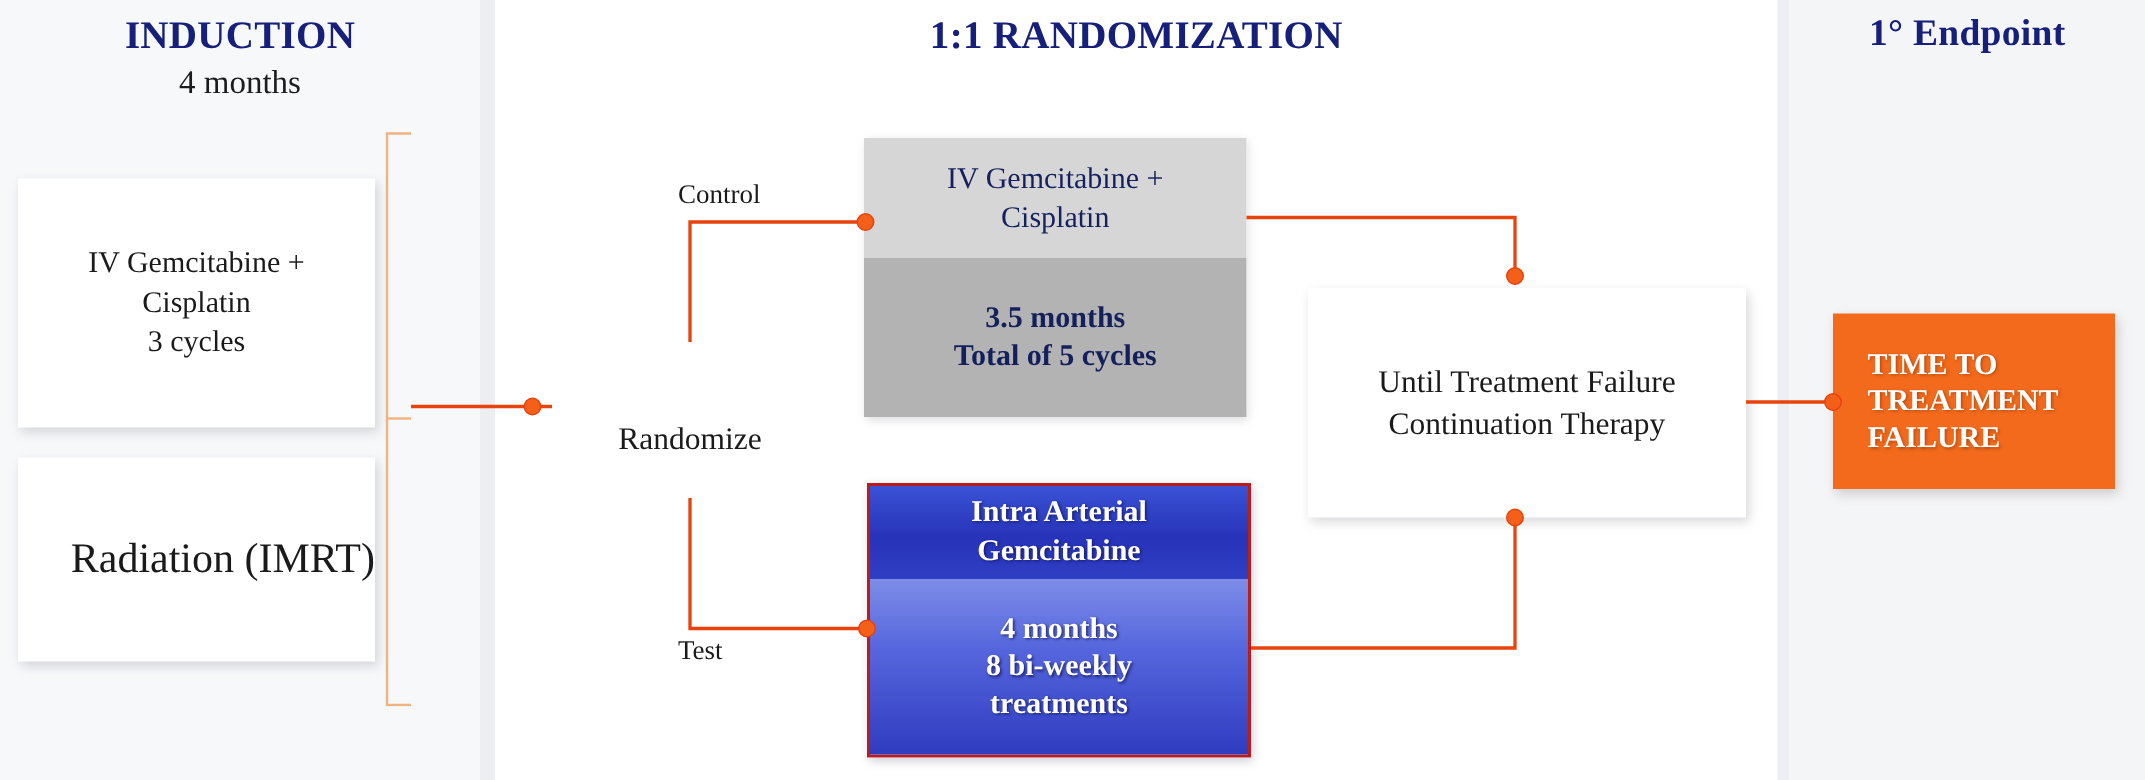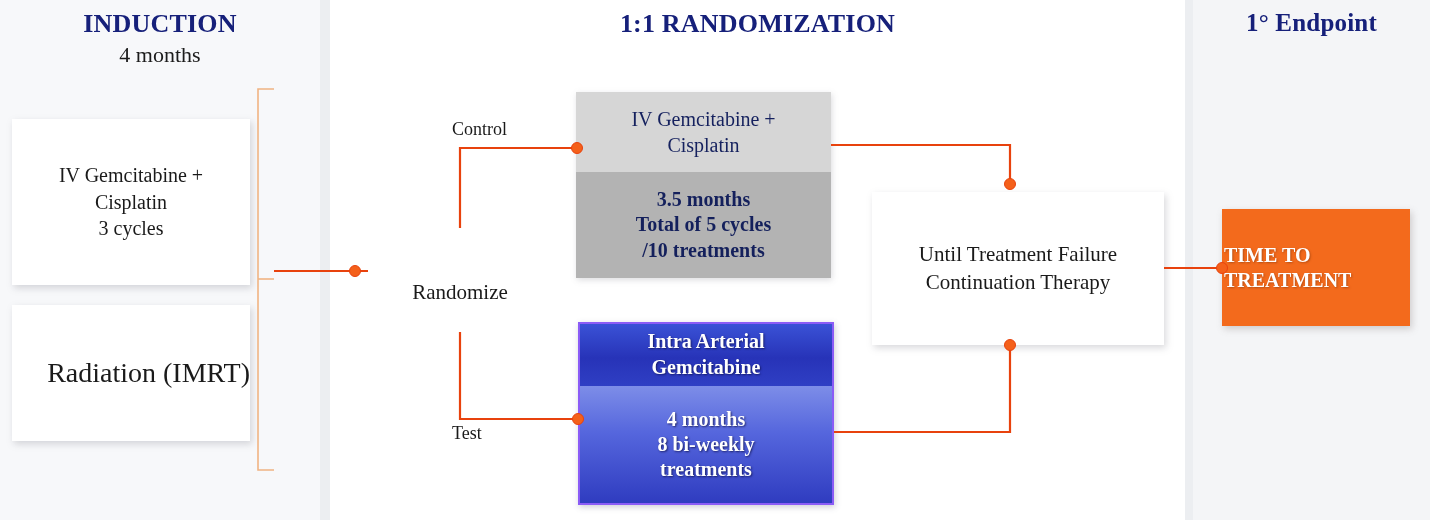--- a/index.html
+++ b/index.html
@@ -125,21 +125,21 @@
     text-align: center;
     font-size: 20px;
     font-weight: bold;
     color: #14205c;
     line-height: 1.26;
   }
 
   
   .test-box {
     left: 578px; top: 322px; width: 256px; height: 183px;
-    border: 2px solid #8b5cf6;
+    border: 2px solid #b91c1c;
     box-shadow: 1px 2px 6px rgba(90,90,120,0.3);
   }
   .test-top {
     height: 62px;
     background: linear-gradient(180deg, #3a52d6 0%, #2733b8 55%, #2f3fc4 100%);
     display: flex; align-items: center; justify-content: center;
     text-align: center;
     font-size: 20px;
     font-weight: bold;
     color: #ffffff;
@@ -165,21 +165,21 @@
   }
 
   
   .endpoint-box {
     left: 1222px; top: 209px; width: 188px; height: 117px;
     background: #f36a1c;
     box-shadow: 2px 3px 7px rgba(120,110,110,0.3);
     display: flex;
     align-items: center;
     justify-content: flex-start;
-    padding-left: 2px;
+    padding-left: 23px;
     box-sizing: border-box;
     color: #ffffff;
     font-size: 20px;
     font-weight: bold;
     line-height: 1.22;
     text-shadow: 1px 1px 2px rgba(120,50,10,0.5);
   }
 
   
   .wires {
@@ -242,21 +242,20 @@
     <div class="ctrl-top">
       <div>
         <div>IV Gemcitabine +</div>
         <div>Cisplatin</div>
       </div>
     </div>
     <div class="ctrl-bot">
       <div>
         <div>3.5 months</div>
         <div>Total of 5 cycles</div>
-        <div>/10 treatments</div>
       </div>
     </div>
   </div>
 
   <div class="box test-box">
     <div class="test-top">
       <div>
         <div>Intra Arterial</div>
         <div>Gemcitabine</div>
       </div>
@@ -274,20 +273,21 @@
     <div>
       <div>Until Treatment Failure</div>
       <div>Continuation Therapy</div>
     </div>
   </div>
 
   <div class="box endpoint-box">
     <div>
       <div>TIME TO</div>
       <div>TREATMENT</div>
+      <div>FAILURE</div>
     </div>
   </div>
 
   <svg class="wires" viewBox="0 0 1430 520">
     <g stroke="#e8420d" stroke-width="2.2" fill="none">
 
       <path d="M 274 271 L 368 271"></path>
 
       <path d="M 460 228 L 460 148 L 574 148"></path>
 

